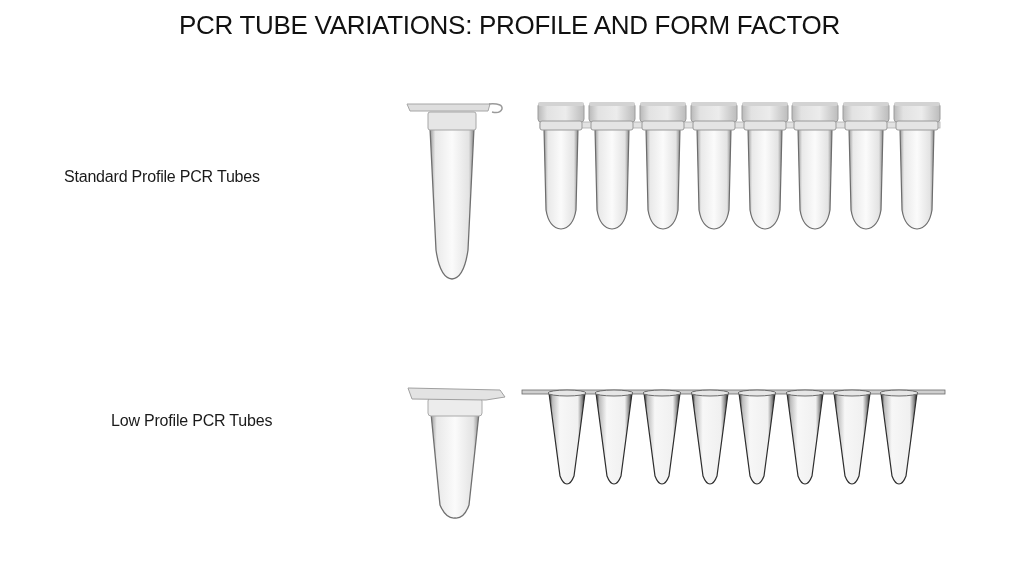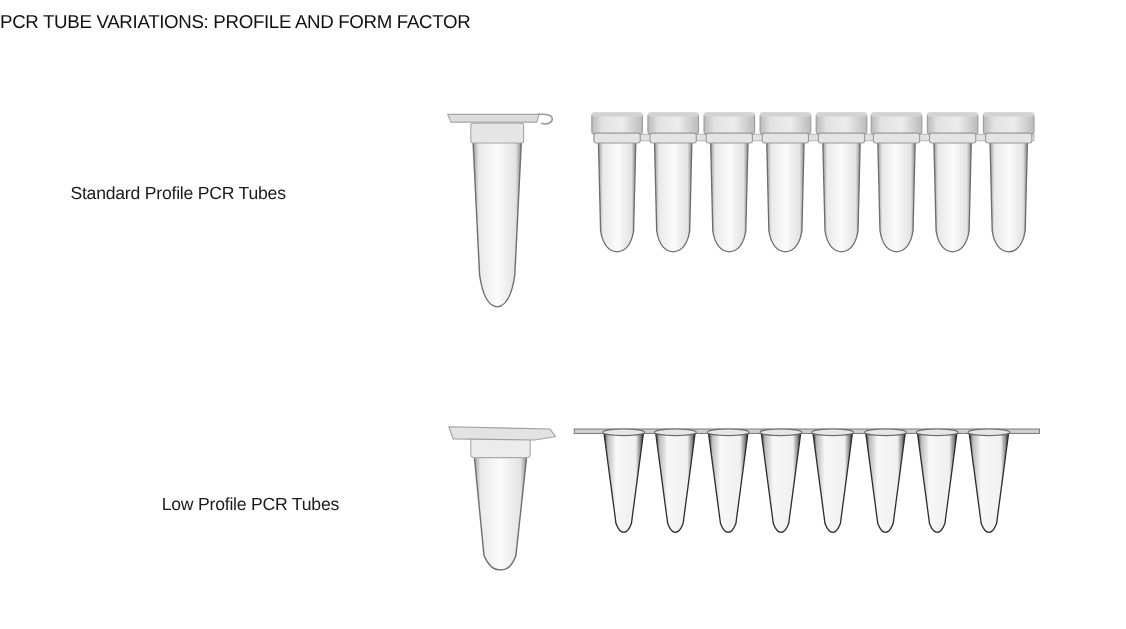--- a/index.html
+++ b/index.html
@@ -1,20 +1,20 @@
 <!DOCTYPE html>
 <html><head>
 <meta charset="utf-8">
 <style>
   html, body { margin: 0; padding: 0; }
   body { width: 1024px; height: 572px; background: #ffffff; position: relative; overflow: hidden; font-family: "Liberation Sans", sans-serif; color: #111; }
-  .title { position: absolute; top: 10px; left: 0; width: 840px; text-align: left; font-size: 17px; letter-spacing: -0.3px; color: #111; }
+  .title { position: absolute; top: 10px; left: 0; width: 840px; text-align: right; font-size: 26px; letter-spacing: -0.3px; color: #111; }
   .label { position: absolute; font-size: 16px; color: #1a1a1a; letter-spacing: -0.2px; }
   .label.std { left: 64px; top: 168px; }
-  .label.low { left: 111px; top: 451px; margin-left: 36px; }
+  .label.low { left: 111px; top: 412px; }
   svg { position: absolute; left: 0; top: 0; }
 </style>
 </head>
 <body>
 
 <div class="title">PCR TUBE VARIATIONS: PROFILE AND FORM FACTOR</div>
 
 <div class="label std">Standard Profile PCR Tubes</div>
 <div class="label low">Low Profile PCR Tubes</div>
 

